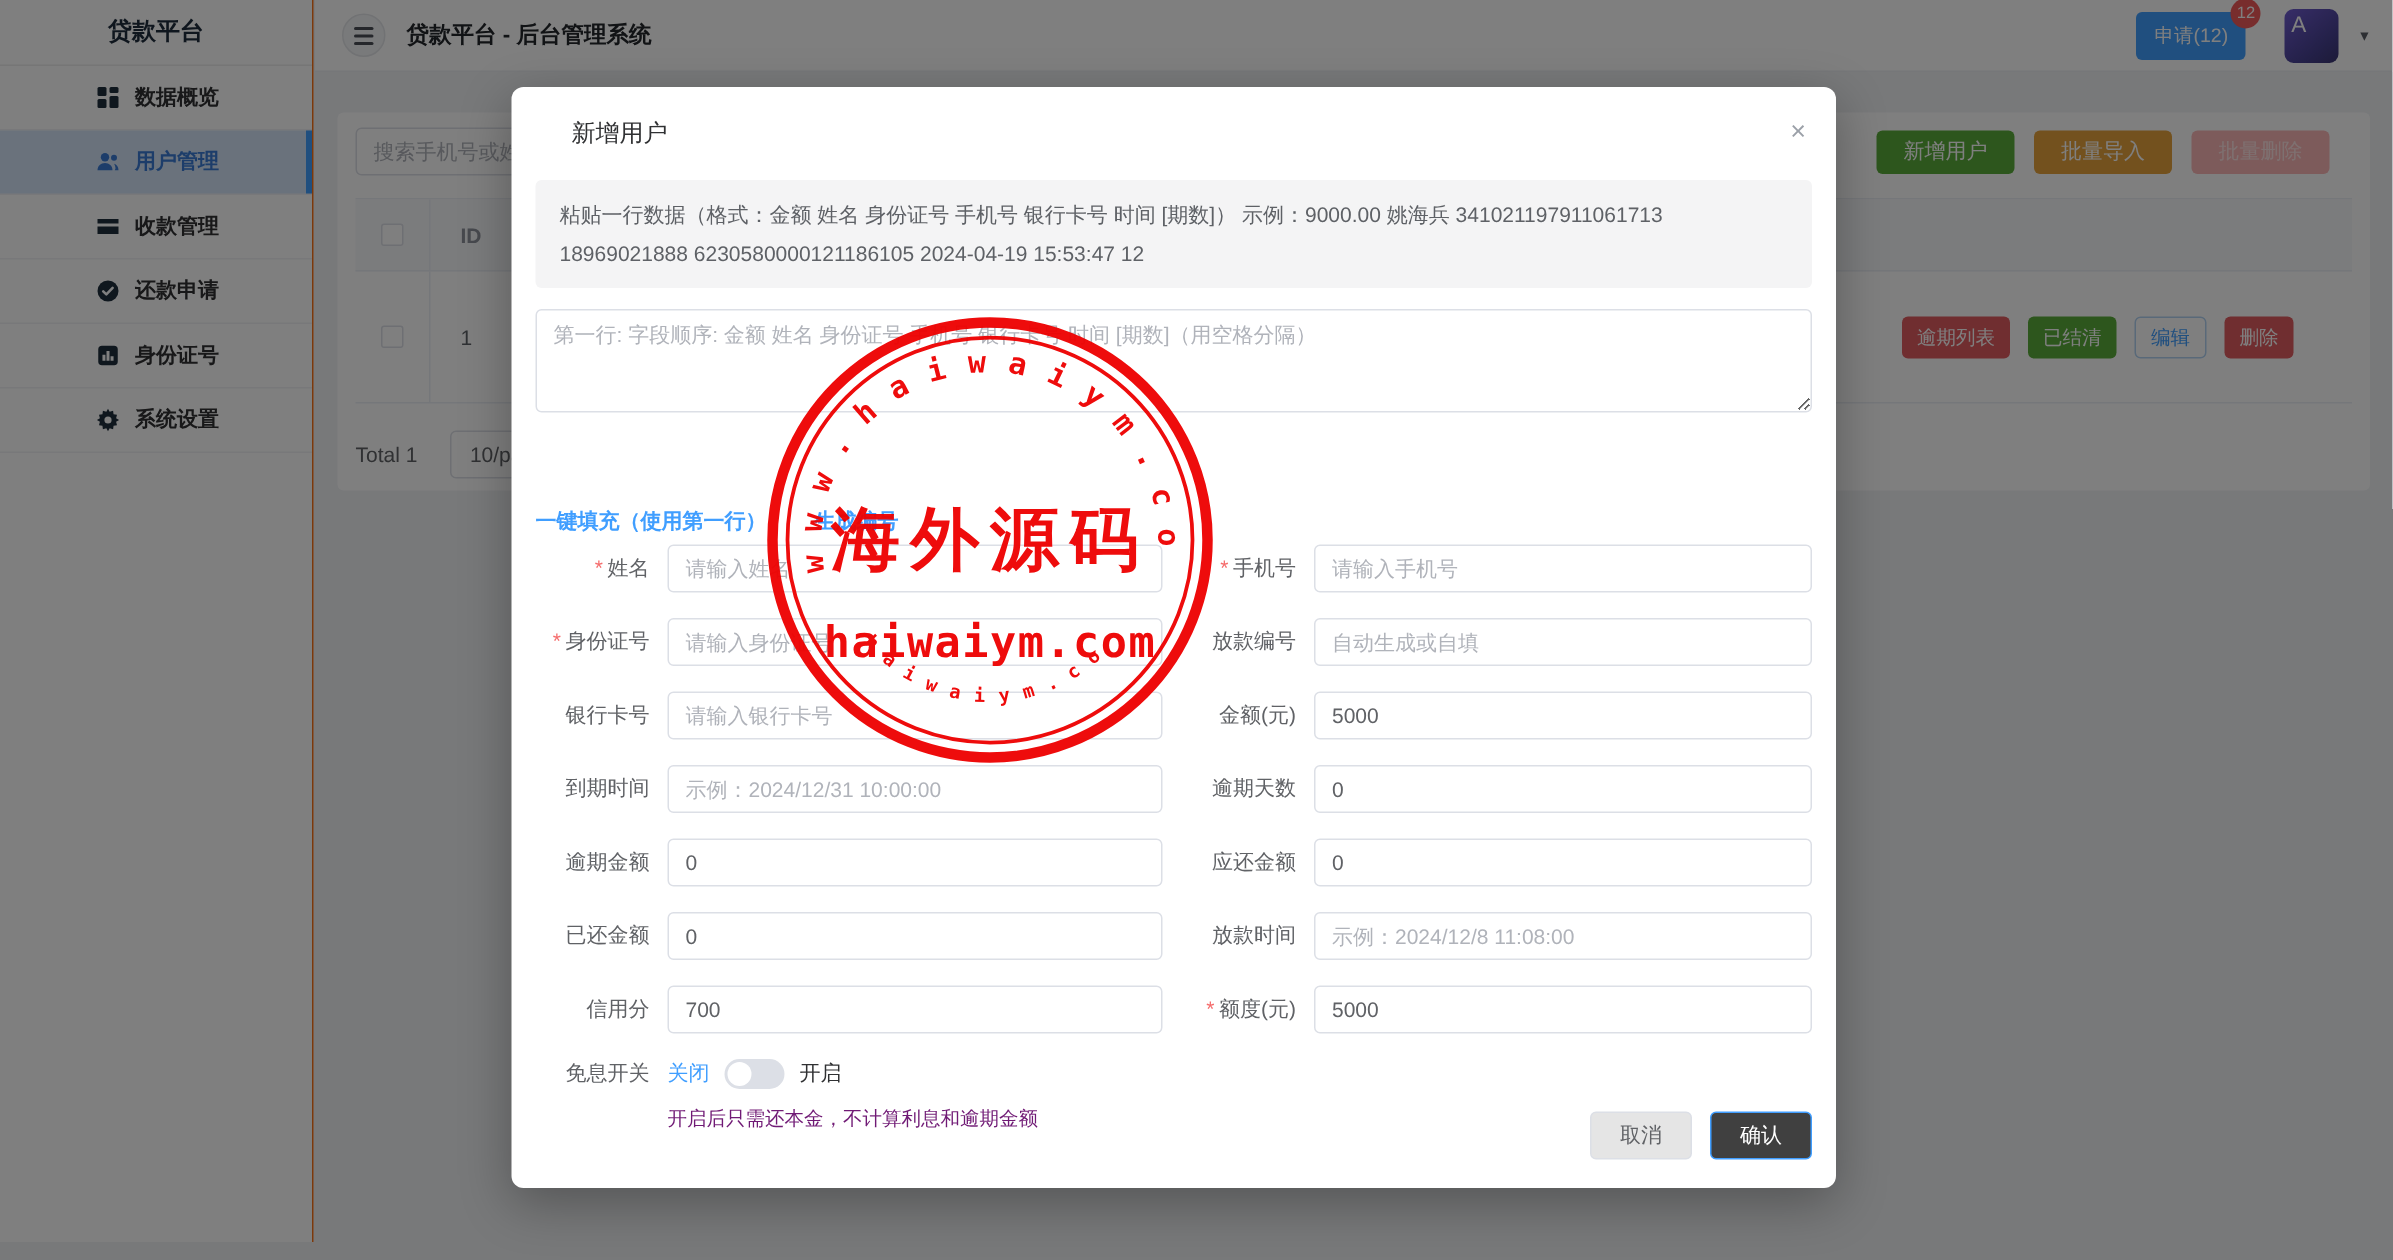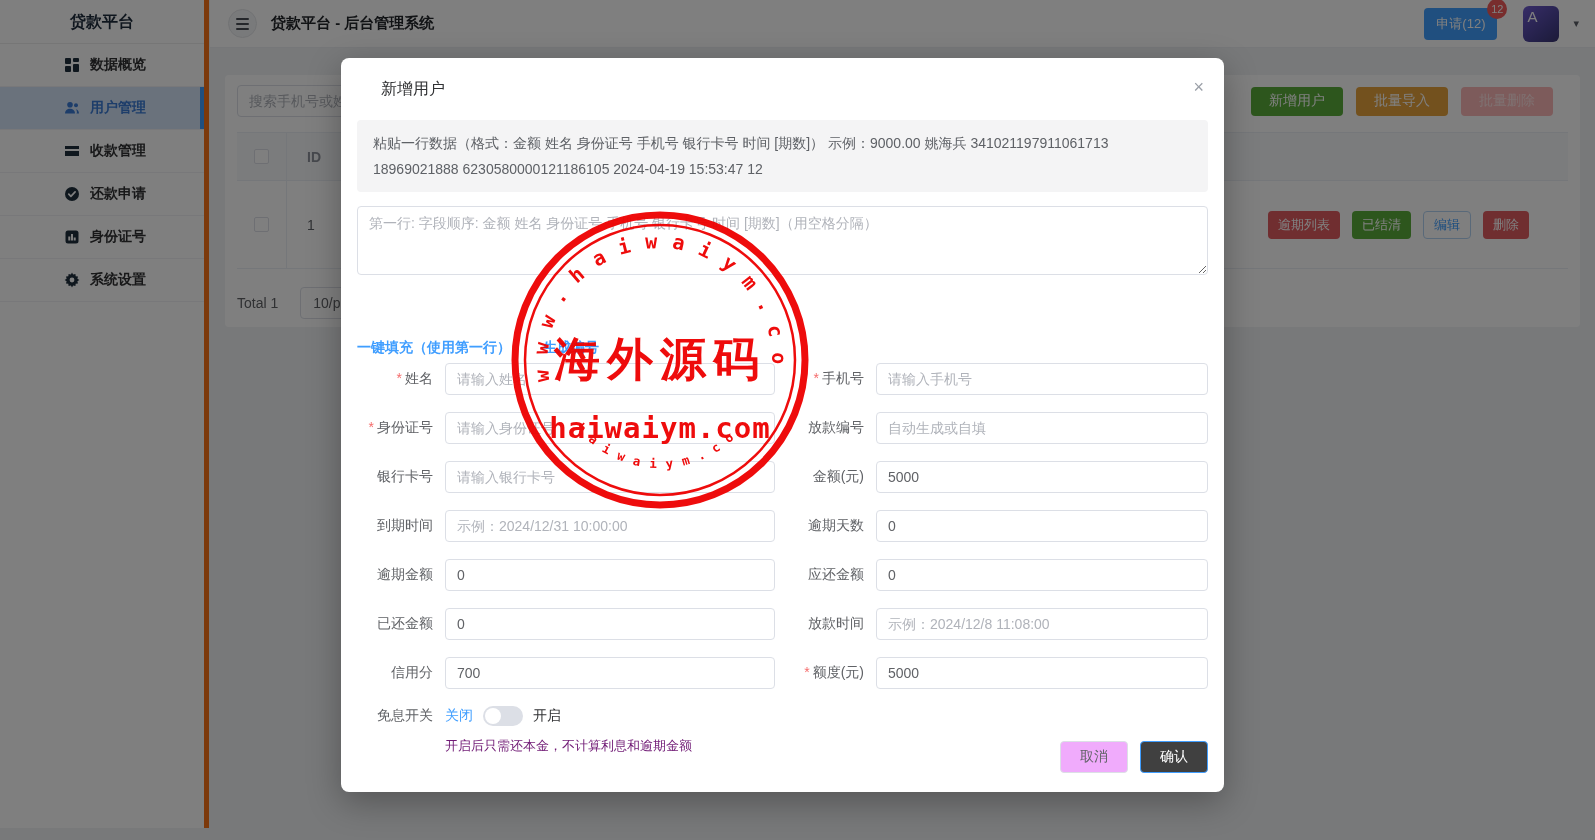--- a/index.html
+++ b/index.html
@@ -2,21 +2,21 @@
 <html><head>
 <meta charset="utf-8">
 <style>
   * { margin:0; padding:0; box-sizing:border-box; }
   html,body { width:1595px; height:840px; overflow:hidden; background:#f0f2f5;
     font-family:"Liberation Sans","DejaVu Sans",sans-serif; }
   .app { position:relative; width:1595px; height:840px; }
 
   
   .sidebar { position:absolute; left:0; top:0; width:209px; height:828px;
-    background:#fff; border-right:5px solid #f97316; z-index:1; }
+    background:#fff; border-right:1px solid #f97316; z-index:1; }
   .sidebar-title { height:44px; line-height:44px; text-align:center; font-size:16px;
     font-weight:bold; color:#1f2d3d; border-bottom:1px solid #ececec; }
   .menu-item { height:43px; display:flex; align-items:center; padding-left:64px;
     border-bottom:1px solid #f0f1f4; color:#303133; font-size:14px; cursor:pointer; position:relative;font-weight:bold; }
   .menu-item .mi { width:16px; height:16px; margin-right:10px; color:#1f2f3d; flex:none; }
   .menu-item.active { background:#d4e5f9; color:#3a7bd5; }
   .menu-item.active .mi { color:#3a7bd5; }
   .menu-item.active::after { content:""; position:absolute; right:0; top:0; bottom:0;
     width:4px; background:#409eff; }
 
@@ -92,21 +92,21 @@
   input::placeholder, textarea::placeholder { color:#b0b3ba; opacity:1; }
   .toggle-cell { grid-column:2 / span 4; display:flex; align-items:center; gap:10px; font-size:14px; }
   .t-off { color:#409eff; }
   .t-on { color:#303133; }
   .switch { width:40px; height:20px; border-radius:10px; background:#dcdfe6; position:relative; cursor:pointer; }
   .switch::after { content:""; position:absolute; left:2px; top:2px; width:16px; height:16px;
     border-radius:50%; background:#fff; }
   .help-row { grid-column:2 / span 4; font-size:13px; color:#701a75; margin-top:-6px; }
   .modal-footer { position:absolute; right:16px; bottom:19px; display:flex; gap:12px; }
   .mbtn { height:32px; border-radius:4px; font-size:14px; padding:0 19px; cursor:pointer; }
-  .mbtn-cancel { background:#f0abfc; border:1px solid #dcdfe6; color:#606266; }
+  .mbtn-cancel { background:#e5e5e5; border:1px solid #dcdfe6; color:#606266; }
   .mbtn-confirm { background:#404040; border:1px solid #409eff; color:#fff; }
 
   
   .stamp { position:absolute; left:505px; top:205px; width:310px; height:310px; z-index:30;
     pointer-events:none; opacity:.95; }
 </style>
 </head>
 <body>
 
 <div class="app">

